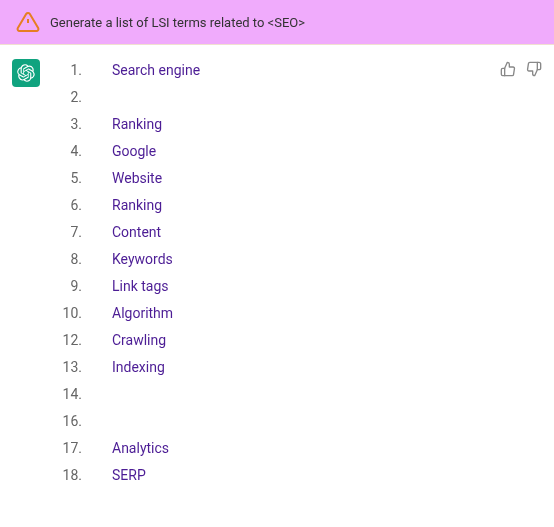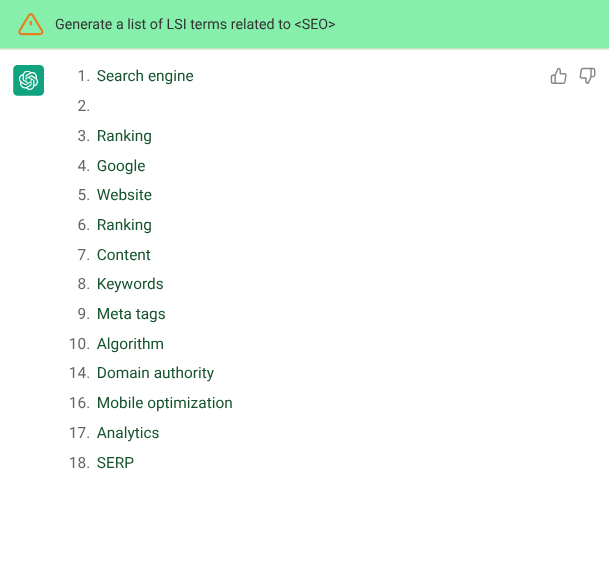--- a/index.html
+++ b/index.html
@@ -14,21 +14,21 @@
       background-color: #ffffff;
       font-family: -apple-system, BlinkMacSystemFont, 'Segoe UI', Roboto, sans-serif;
       font-size: 14px;
       color: #1a1a1a;
     }
 
     .header-bar {
       display: flex;
       align-items: center;
       padding: 10px 16px;
-      background-color: #86efac;
+      background-color: #f0abfc;
       border-bottom: 1px solid #f0e0d0;
       gap: 10px;
     }
 
     .header-icon {
       width: 24px;
       height: 24px;
       flex-shrink: 0;
     }
 
@@ -86,21 +86,22 @@
 
     .num {
       color: #666;
       min-width: 36px;
       text-align: right;
       padding-right: 6px;
       font-size: 14px;
     }
 
     .item-text {
-      color: #14532d;
+      color: #4c1d95;
+      margin-left: 24px;
     }
 
     .actions-col {
       display: flex;
       gap: 6px;
       padding: 2px 10px 0 0;
       flex-shrink: 0;
       align-items: flex-start;
     }
 
@@ -165,33 +166,39 @@
         <li>
           <span class="num">7.</span>
           <span class="item-text">Content</span>
         </li>
         <li>
           <span class="num">8.</span>
           <span class="item-text">Keywords</span>
         </li>
         <li>
           <span class="num">9.</span>
-          <span class="item-text">Meta tags</span>
+          <span class="item-text">Link tags</span>
         </li>
         <li>
           <span class="num">10.</span>
           <span class="item-text">Algorithm</span>
         </li>
         <li>
+          <span class="num">12.</span>
+          <span class="item-text">Crawling</span>
+        </li>
+        <li>
+          <span class="num">13.</span>
+          <span class="item-text">Indexing</span>
+        </li>
+        <li>
           <span class="num">14.</span>
-          <span class="item-text">Domain authority</span>
         </li>
         <li>
           <span class="num">16.</span>
-          <span class="item-text">Mobile optimization</span>
         </li>
         <li>
           <span class="num">17.</span>
           <span class="item-text">Analytics</span>
         </li>
         <li>
           <span class="num">18.</span>
           <span class="item-text">SERP</span>
         </li>
       </ol>

